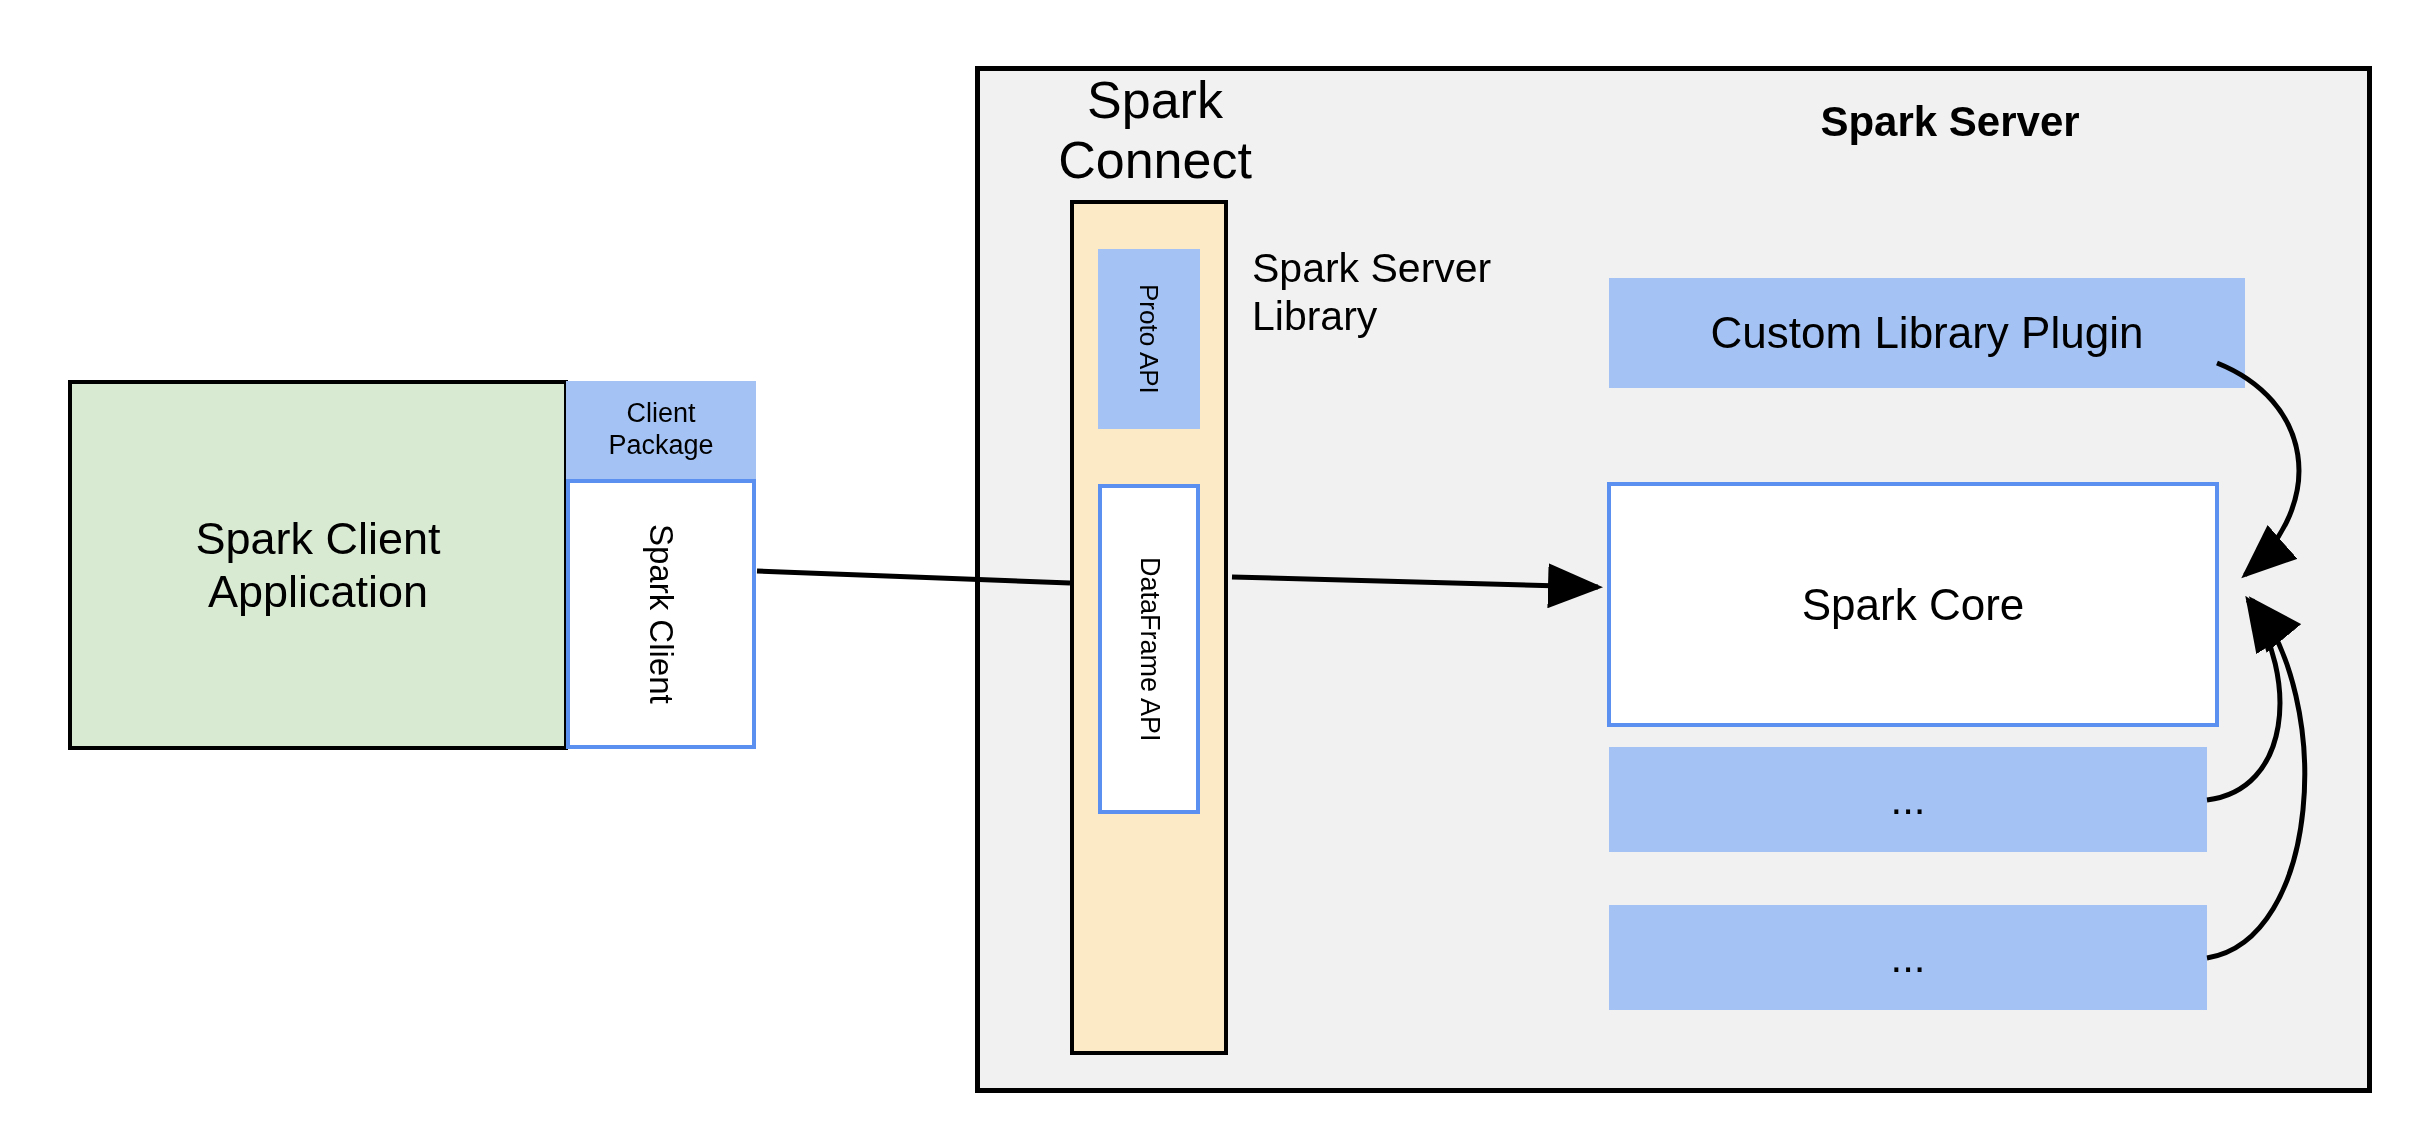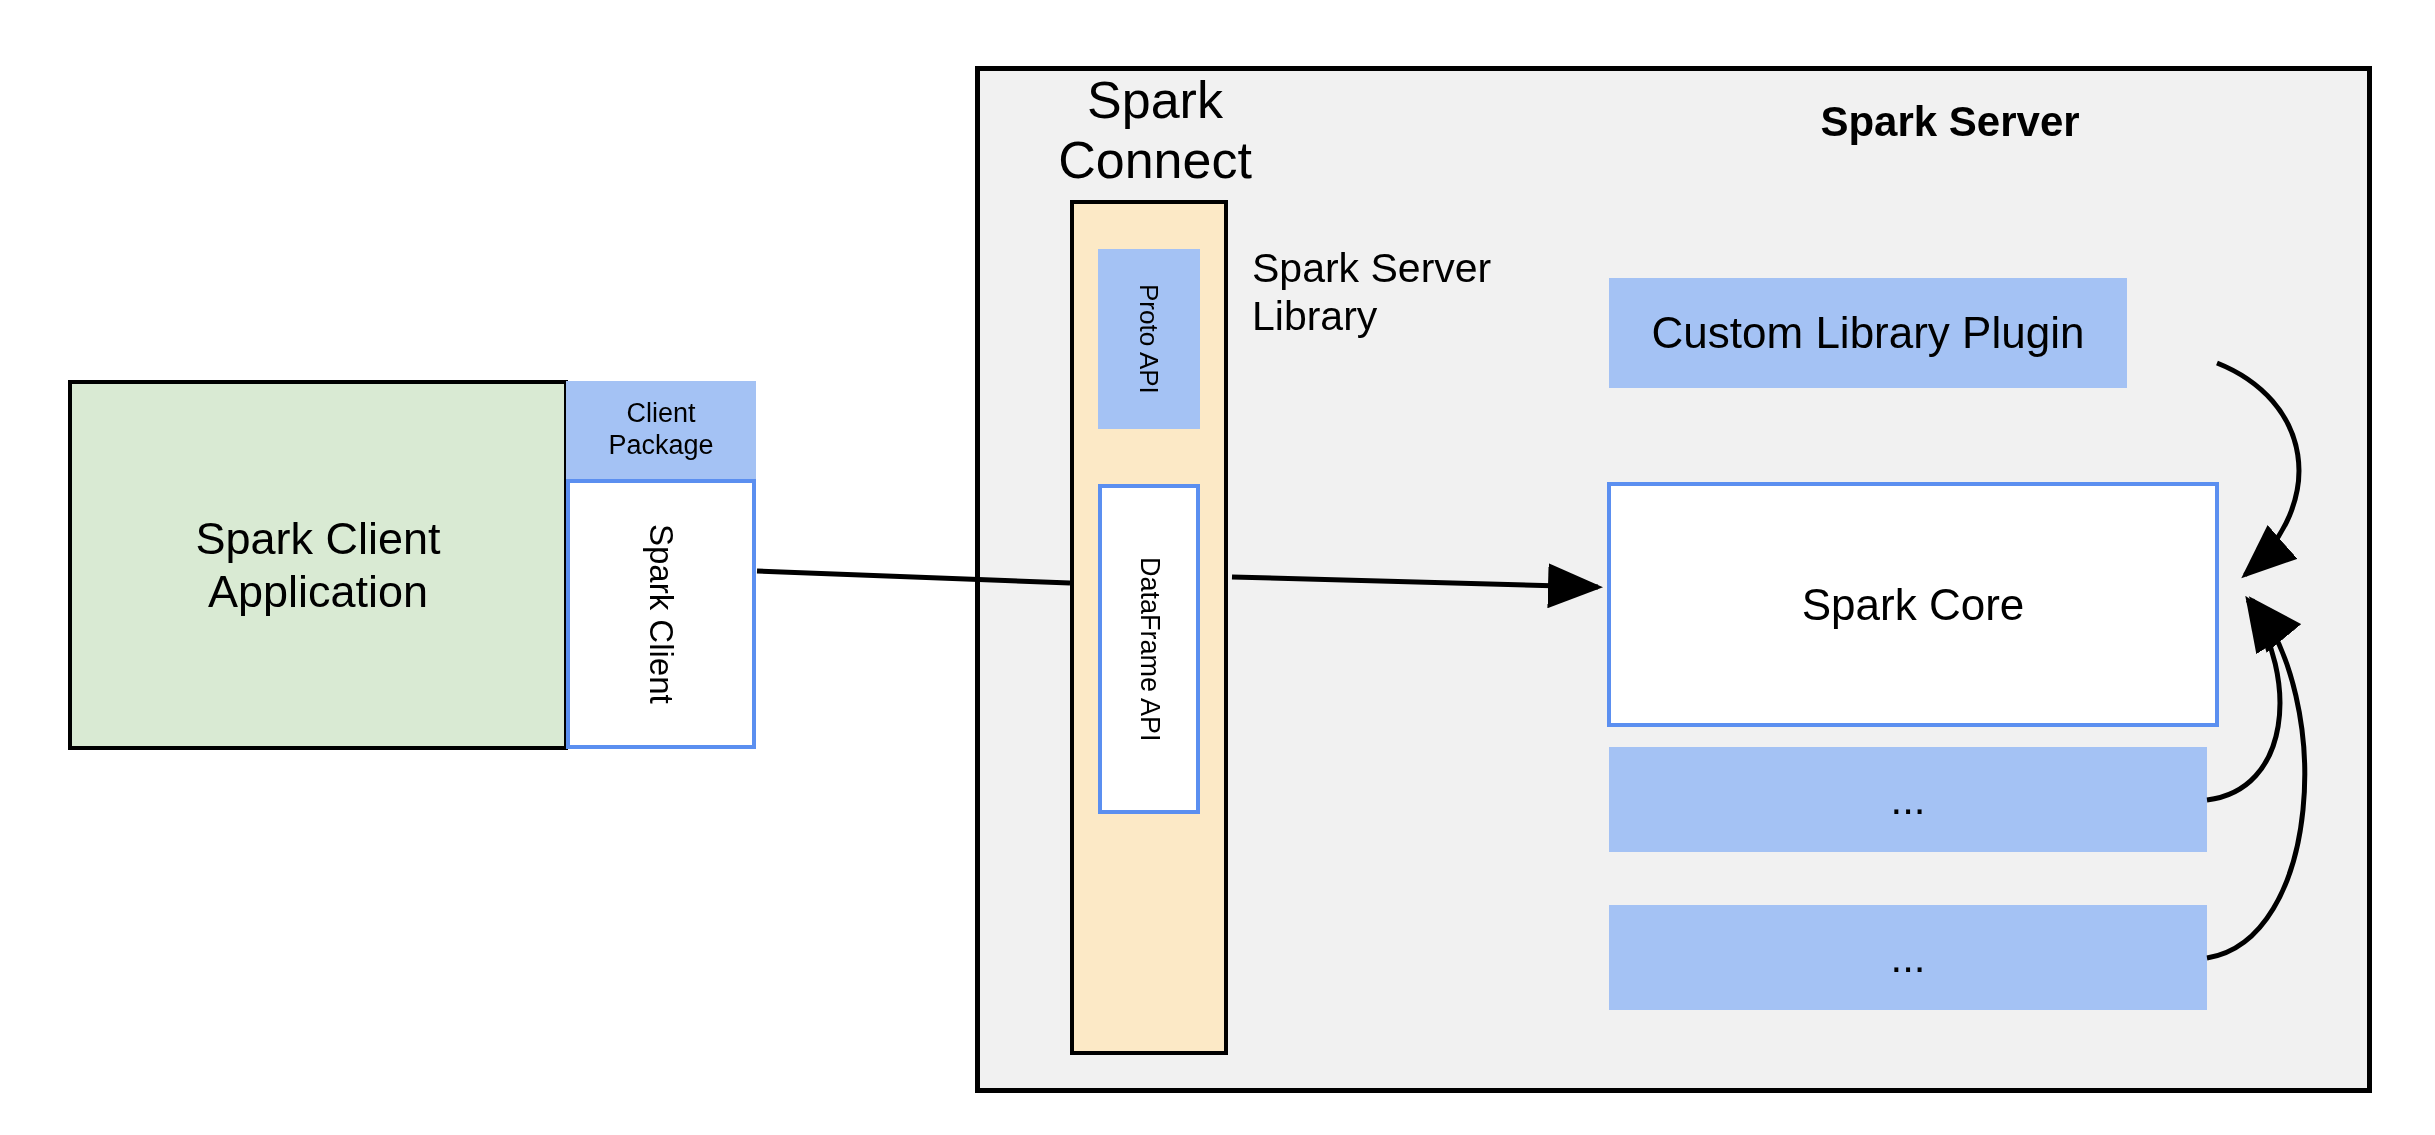--- a/index.html
+++ b/index.html
@@ -135,21 +135,21 @@
   }
   #dataframe-api-label {
     writing-mode: vertical-rl;
     text-orientation: mixed;
     white-space: nowrap;
   }
 
   
   #custom-library-plugin-box {
     left: 1609px; top: 278px;
-    width: 518px; height: 110px;
+    width: 636px; height: 110px;
     background: #A4C2F4;
     border: none;
     font-size: 44px;
   }
 
   #spark-core-box {
     left: 1607px; top: 482px;
     width: 612px; height: 245px;
     background: #FFFFFF;
     border: 4px solid #5B8FF0;

